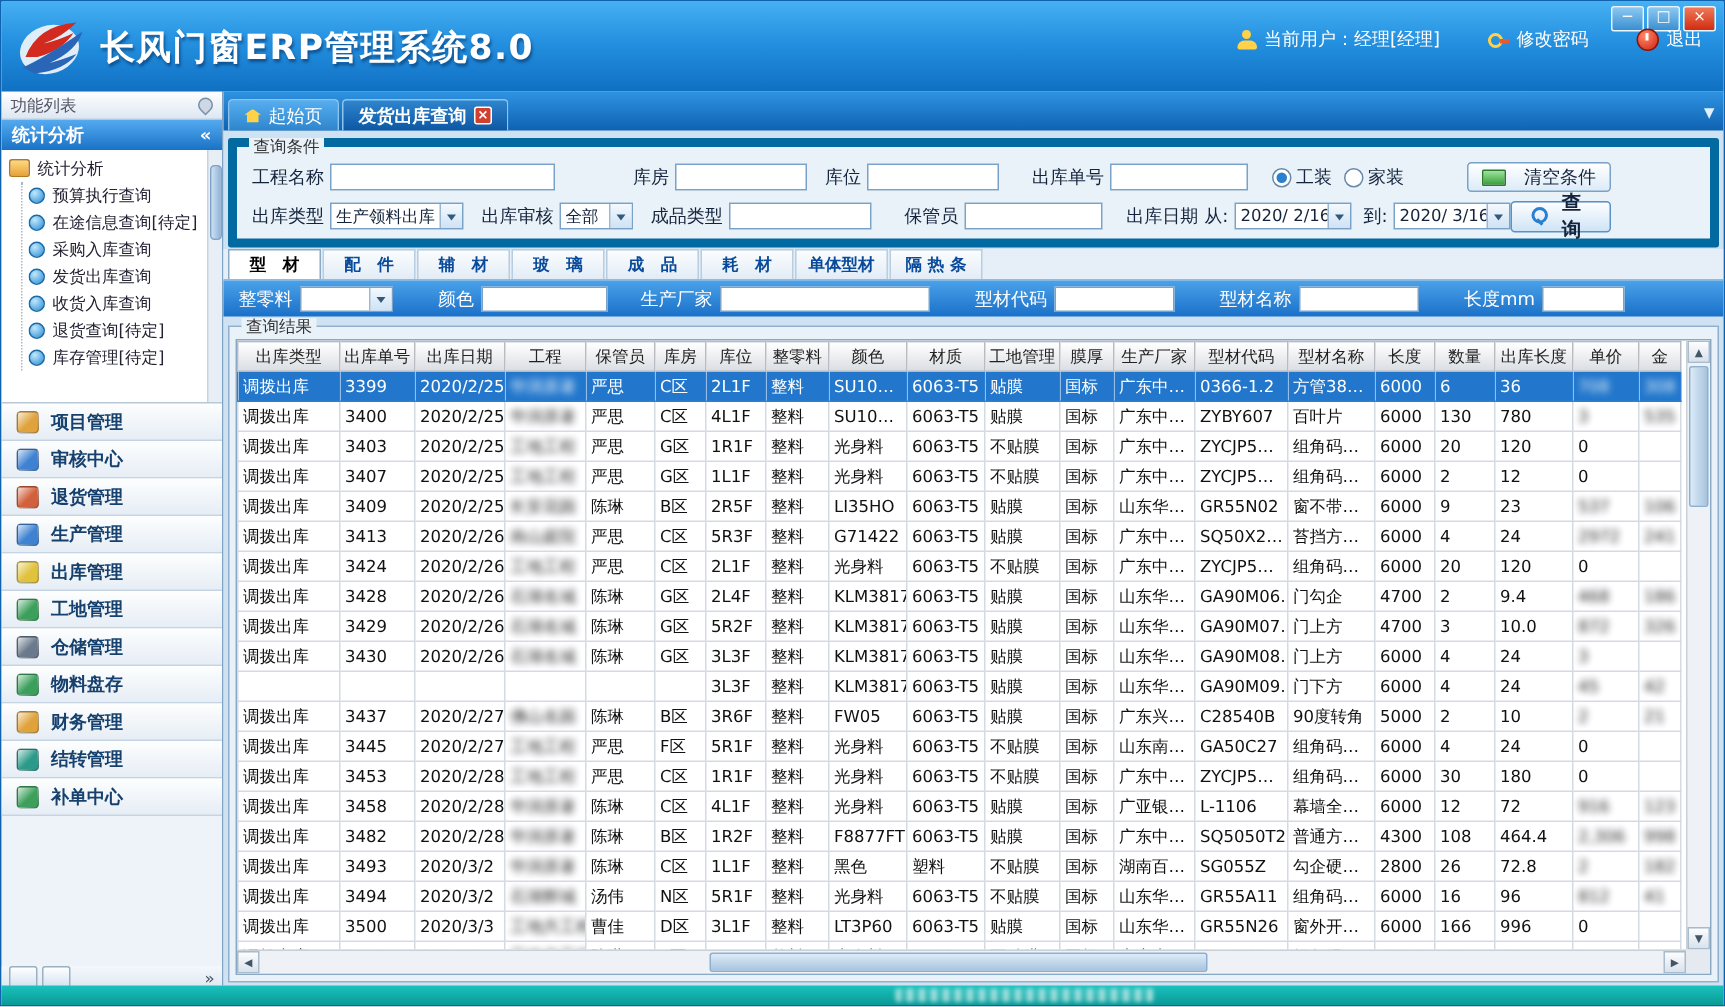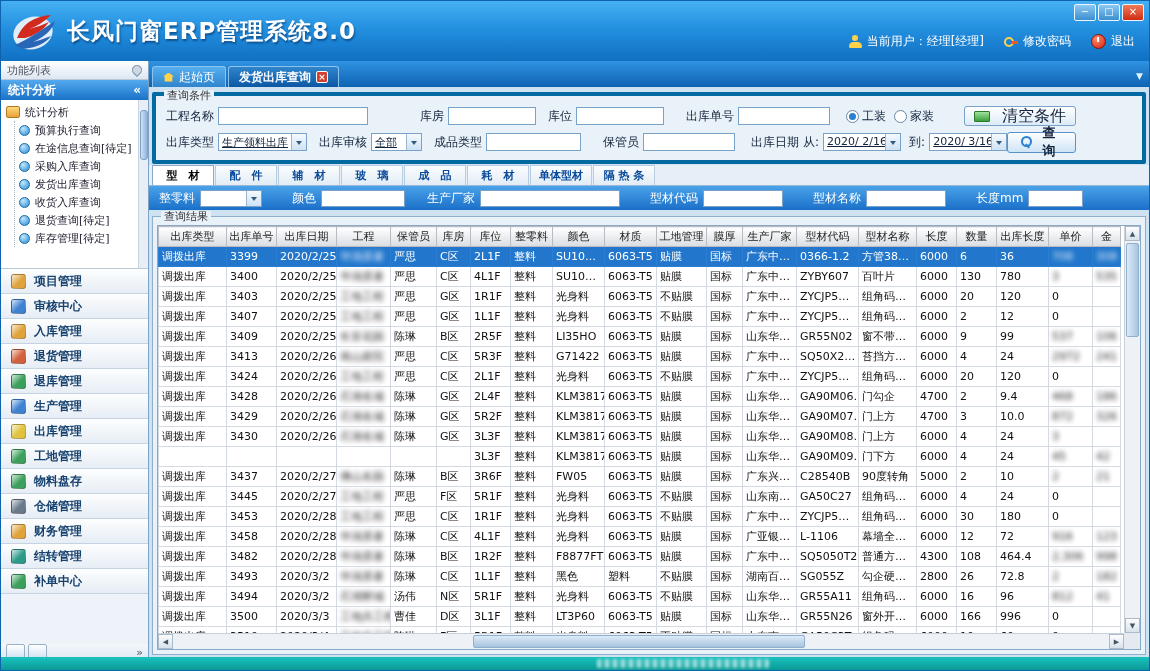--- a/index.html
+++ b/index.html
@@ -7,21 +7,21 @@
   .window{width:1150px;height:671px;display:flex;flex-direction:column;background:#d5e5f3;border:1px solid #0f63ae;box-sizing:border-box;overflow:hidden;}
 
   
   .titlebar{flex:0 0 60px;background:linear-gradient(180deg,#45b0f2 0%,#2490e0 45%,#1070c2 100%);position:relative;}
   .win-controls{position:absolute;top:3px;right:5px;display:flex;gap:2px;}
   .win-btn{width:20px;height:15px;font-size:10px;line-height:13px;text-align:center;color:#fff;background:linear-gradient(#8cc8f2,#3a8fd0);border:1px solid #eaf5fd;border-radius:2px;cursor:default;}
   .win-btn.close{background:linear-gradient(#f07a5a,#d02c10);}
   .brand{position:absolute;left:10px;top:8px;display:flex;align-items:center;gap:8px;}
   .logo{width:48px;height:44px;}
   .app-title{font-size:23px;font-weight:bold;color:#fff;letter-spacing:1px;text-shadow:1px 2px 2px rgba(0,40,90,.55);}
-  .user-area{position:absolute;right:14px;bottom:11px;display:flex;align-items:center;gap:20px;color:#fff;font-size:12px;}
+  .user-area{position:absolute;right:14px;bottom:26px;display:flex;align-items:center;gap:32px;color:#fff;font-size:12px;}
   .user-chip{display:flex;align-items:center;gap:5px;cursor:default;}
   .i-person{position:relative;width:13px;height:13px;display:inline-block;}
   .i-person::before{content:"";position:absolute;left:3.5px;top:0;width:6px;height:6px;border-radius:50%;background:#ffd24a;}
   .i-person::after{content:"";position:absolute;bottom:0;left:0;width:13px;height:6px;border-radius:6px 6px 2px 2px;background:#ffd24a;}
   .i-key{position:relative;width:14px;height:13px;display:inline-block;}
   .i-key::before{content:"";position:absolute;left:0;top:2px;width:6px;height:6px;border:2px solid #ffd24a;border-radius:50%;}
   .i-key::after{content:"";position:absolute;left:8px;top:6px;width:6px;height:3px;background:#e85a30;}
   .i-power{position:relative;width:13px;height:13px;border-radius:50%;background:radial-gradient(circle at 35% 30%,#ff8a6a,#d02010);border:1px solid #8a1408;display:inline-block;}
   .i-power::after{content:"";position:absolute;left:5px;top:2px;width:2px;height:5px;background:#fff;}
 
@@ -52,32 +52,32 @@
   
   .content{flex:1 1 auto;display:flex;flex-direction:column;min-width:0;background:#cfe2f2;min-height:0;}
   .tabbar{flex:0 0 24px;background:linear-gradient(#2f93e2,#0f62b2);display:flex;align-items:flex-end;padding:2px 22px 0 3px;position:relative;}
   .tab{height:21px;display:flex;align-items:center;gap:5px;padding:0 10px;font-size:12px;color:#fff;background:linear-gradient(#55aef0,#2f85cc);border:1px solid #8cc4ee;border-bottom:none;border-radius:3px 3px 0 0;margin-right:2px;box-sizing:border-box;}
   .tab.active{background:linear-gradient(#2f85cc,#0c57a4);font-weight:bold;}
   .home-icon{width:11px;height:9px;background:#ffd24a;clip-path:polygon(50% 0,100% 45%,85% 45%,85% 100%,15% 100%,15% 45%,0 45%);display:inline-block;}
   .tab-close{color:#fff;background:#d04030;width:12px;height:12px;line-height:10px;text-align:center;font-size:9px;border-radius:2px;border:1px solid #fff;box-sizing:border-box;}
   .tabbar-caret{position:absolute;right:6px;bottom:6px;color:#dff0ff;font-size:9px;}
 
   .group-title{position:absolute;top:-6px;left:8px;font-size:11px;color:#333;background:#e9f1f9;padding:0 3px;line-height:11px;}
-  .query-group{flex:0 0 72px;margin:5px 3px 1px 3px;border:4px solid #0369a1;background:#e9f1f9;border-radius:2px;position:relative;padding:7px 8px 2px 10px;box-sizing:border-box;}
+  .query-group{flex:0 0 72px;margin:5px 3px 1px 3px;border:6px solid #0369a1;background:#e9f1f9;border-radius:2px;position:relative;padding:7px 8px 2px 10px;box-sizing:border-box;}
   .q-row{display:flex;align-items:center;height:26px;font-size:12px;color:#14243c;}
   .q-label{white-space:nowrap;margin-right:4px;}
   .q-input{height:18px;border:1px solid #7aa2c8;background:#fff;font-size:11px;padding:0 3px;box-sizing:border-box;font-family:inherit;}
-  .combo{height:18px;border:1px solid #7aa2c8;background:#fff;display:flex;align-items:stretch;font-size:11px;box-sizing:border-box;text-decoration:underline;}
+  .combo{height:18px;border:1px solid #7aa2c8;background:#fff;display:flex;align-items:stretch;font-size:11px;box-sizing:border-box;}
   .combo-text{flex:1;padding:1px 3px 0 3px;white-space:nowrap;overflow:hidden;}
   .combo-arrow{width:14px;background:linear-gradient(#f4f9fe,#cfe2f4);border-left:1px solid #9ab8d4;display:flex;align-items:center;justify-content:center;}
   .combo-arrow::after{content:"";border:3px solid transparent;border-top:4px solid #345a7a;margin-top:4px;}
   .radio{display:flex;align-items:center;gap:3px;font-size:12px;}
   .radio-dot{width:11px;height:11px;border-radius:50%;border:1px solid #6788a8;background:#fff;position:relative;display:inline-block;}
   .radio-dot.checked::after{content:"";position:absolute;left:2px;top:2px;right:2px;bottom:2px;border-radius:50%;background:#2a7fd0;}
-  .btn-clear{height:20px;padding:0 9px;display:flex;align-items:center;gap:12px;border:1px solid #7aa2c8;border-radius:3px;background:linear-gradient(#ffffff,#dcebf8);font-size:16px;color:#14243c;}
+  .btn-clear{height:20px;padding:0 9px;display:flex;align-items:center;gap:12px;border:1px solid #7aa2c8;border-radius:3px;background:linear-gradient(#ffffff,#dcebf8);font-size:12px;color:#14243c;}
   .clear-icon{width:14px;height:9px;background:linear-gradient(#9fe29f,#3aa03a);border:1px solid #2a7a2a;border-radius:1px;display:inline-block;}
   .btn-search{height:21px;padding:0 13px;display:flex;align-items:center;gap:8px;border:1px solid #5a92c8;border-radius:3px;background:linear-gradient(#fdfeff,#cfe4f6);font-size:13px;font-weight:bold;color:#14243c;letter-spacing:2px;}
   .search-icon{width:13px;height:13px;position:relative;display:inline-block;}
   .search-icon::before{content:"";position:absolute;width:7px;height:7px;border:2px solid #2a7fd0;border-radius:50%;left:0;top:0;}
   .search-icon::after{content:"";position:absolute;width:5px;height:2px;background:#2a7fd0;transform:rotate(45deg);right:0;bottom:2px;}
   .ml8{margin-left:8px}.ml12{margin-left:12px}.ml16{margin-left:16px}.ml22{margin-left:22px}.ml30{margin-left:30px}.ml52{margin-left:52px}
   .mla{margin-left:auto;margin-right:58px;}
   .w150{width:150px}.w102{width:102px}.w95{width:95px}.w92{width:92px}.w88{width:88px}.w78{width:78px}.w70{width:70px}
   .w62{width:62px}.w84{width:84px}.w140{width:140px}.w80{width:80px}.w55{width:55px}
 
@@ -197,50 +197,42 @@
       <div class="accordion">
           <div class="acc-item">
             <span class="acc-icon" style="background: linear-gradient(135deg, rgba(255, 255, 255, 0.8), rgba(255, 255, 255, 0) 55%), rgb(224, 163, 60);"></span>
             <span>项目管理</span>
           </div>
           <div class="acc-item">
             <span class="acc-icon" style="background: linear-gradient(135deg, rgba(255, 255, 255, 0.8), rgba(255, 255, 255, 0) 55%), rgb(63, 130, 210);"></span>
             <span>审核中心</span>
           </div>
           <div class="acc-item">
-            <span class="acc-icon" style="background: linear-gradient(135deg, rgba(255, 255, 255, 0.8), rgba(255, 255, 255, 0) 55%), rgb(224, 163, 60);"></span>
-            <span>入库管理</span>
-          </div>
-          <div class="acc-item">
             <span class="acc-icon" style="background: linear-gradient(135deg, rgba(255, 255, 255, 0.8), rgba(255, 255, 255, 0) 55%), rgb(210, 96, 60);"></span>
             <span>退货管理</span>
           </div>
           <div class="acc-item">
-            <span class="acc-icon" style="background: linear-gradient(135deg, rgba(255, 255, 255, 0.8), rgba(255, 255, 255, 0) 55%), rgb(60, 160, 92);"></span>
-            <span>退库管理</span>
-          </div>
-          <div class="acc-item">
             <span class="acc-icon" style="background: linear-gradient(135deg, rgba(255, 255, 255, 0.8), rgba(255, 255, 255, 0) 55%), rgb(63, 130, 210);"></span>
             <span>生产管理</span>
           </div>
           <div class="acc-item">
             <span class="acc-icon" style="background: linear-gradient(135deg, rgba(255, 255, 255, 0.8), rgba(255, 255, 255, 0) 55%), rgb(224, 194, 60);"></span>
             <span>出库管理</span>
           </div>
           <div class="acc-item">
             <span class="acc-icon" style="background: linear-gradient(135deg, rgba(255, 255, 255, 0.8), rgba(255, 255, 255, 0) 55%), rgb(60, 160, 92);"></span>
             <span>工地管理</span>
           </div>
           <div class="acc-item">
+            <span class="acc-icon" style="background: linear-gradient(135deg, rgba(255, 255, 255, 0.8), rgba(255, 255, 255, 0) 55%), rgb(106, 122, 140);"></span>
+            <span>仓储管理</span>
+          </div>
+          <div class="acc-item">
             <span class="acc-icon" style="background: linear-gradient(135deg, rgba(255, 255, 255, 0.8), rgba(255, 255, 255, 0) 55%), rgb(60, 160, 92);"></span>
             <span>物料盘存</span>
-          </div>
-          <div class="acc-item">
-            <span class="acc-icon" style="background: linear-gradient(135deg, rgba(255, 255, 255, 0.8), rgba(255, 255, 255, 0) 55%), rgb(106, 122, 140);"></span>
-            <span>仓储管理</span>
           </div>
           <div class="acc-item">
             <span class="acc-icon" style="background: linear-gradient(135deg, rgba(255, 255, 255, 0.8), rgba(255, 255, 255, 0) 55%), rgb(224, 163, 60);"></span>
             <span>财务管理</span>
           </div>
           <div class="acc-item">
             <span class="acc-icon" style="background: linear-gradient(135deg, rgba(255, 255, 255, 0.8), rgba(255, 255, 255, 0) 55%), rgb(44, 154, 138);"></span>
             <span>结转管理</span>
           </div>
           <div class="acc-item">
@@ -508,21 +500,21 @@
                     <td>整料</td>
                     <td>LI35HO</td>
                     <td>6063-T5</td>
                     <td>贴膜</td>
                     <td>国标</td>
                     <td>山东华…</td>
                     <td>GR55N02</td>
                     <td>窗不带…</td>
                     <td>6000</td>
                     <td>9</td>
-                    <td>99</td>
+                    <td>23</td>
                     <td><span class="censored">537</span></td>
                     <td><span class="censored">106</span></td>
                   </tr>
                   <tr>
                     <td>调拨出库</td>
                     <td>3413</td>
                     <td>2020/2/26</td>
                     <td><span class="censored">南山庭院</span></td>
                     <td>严思</td>
                     <td>C区</td>

